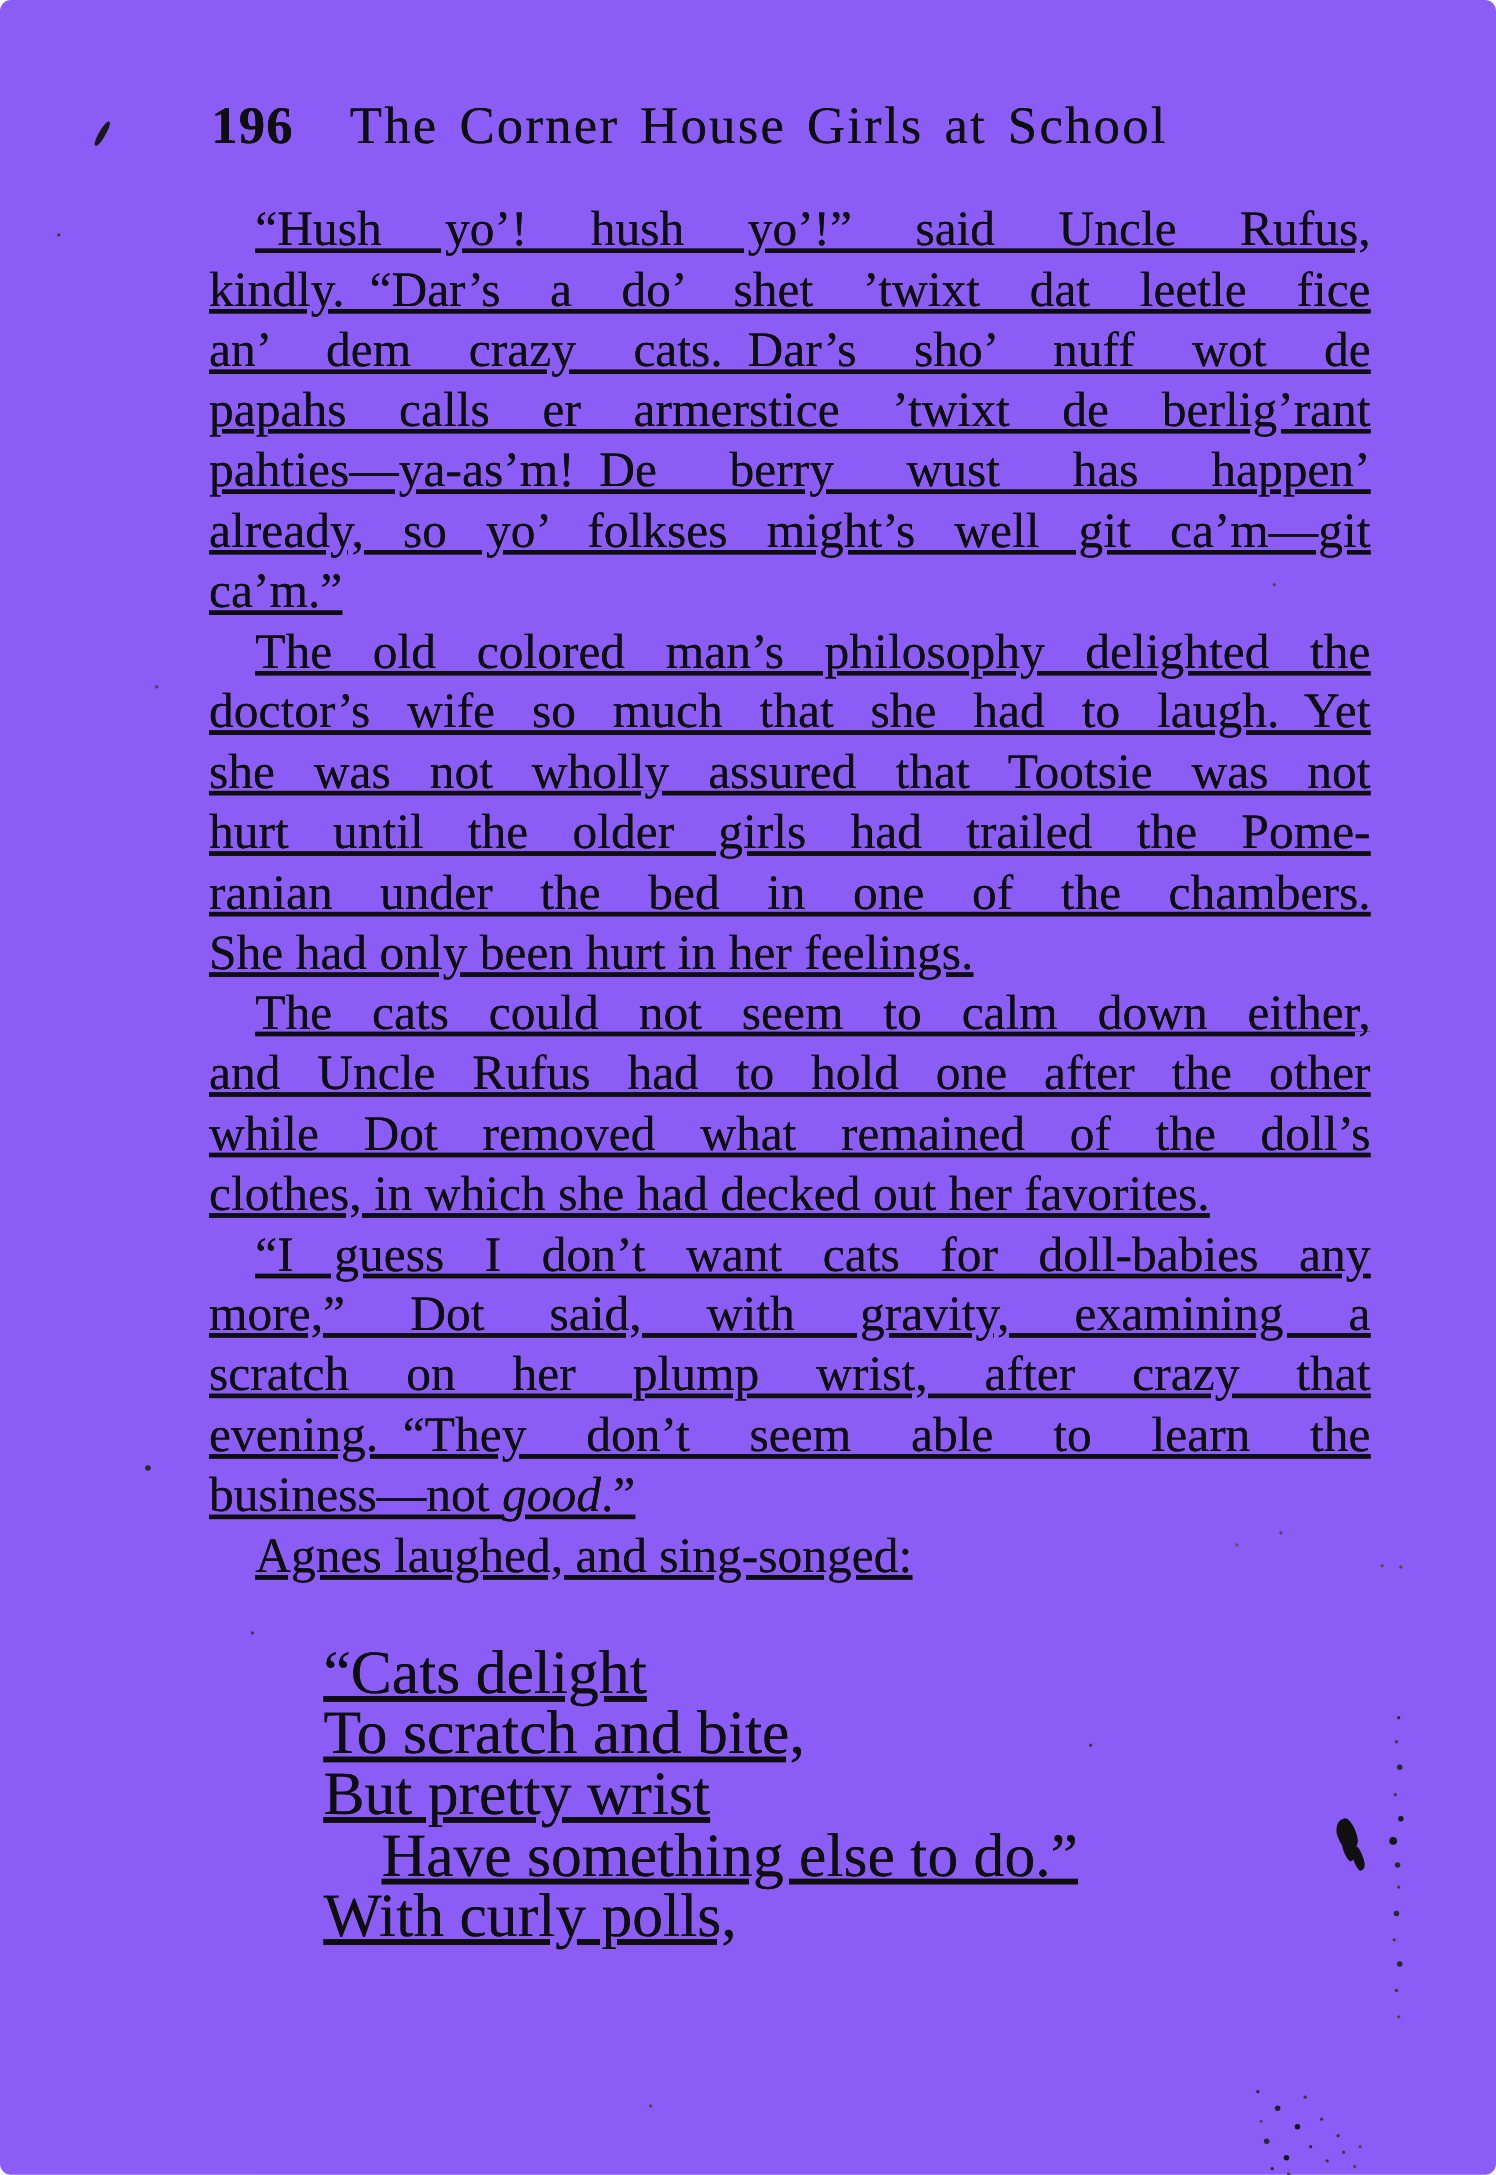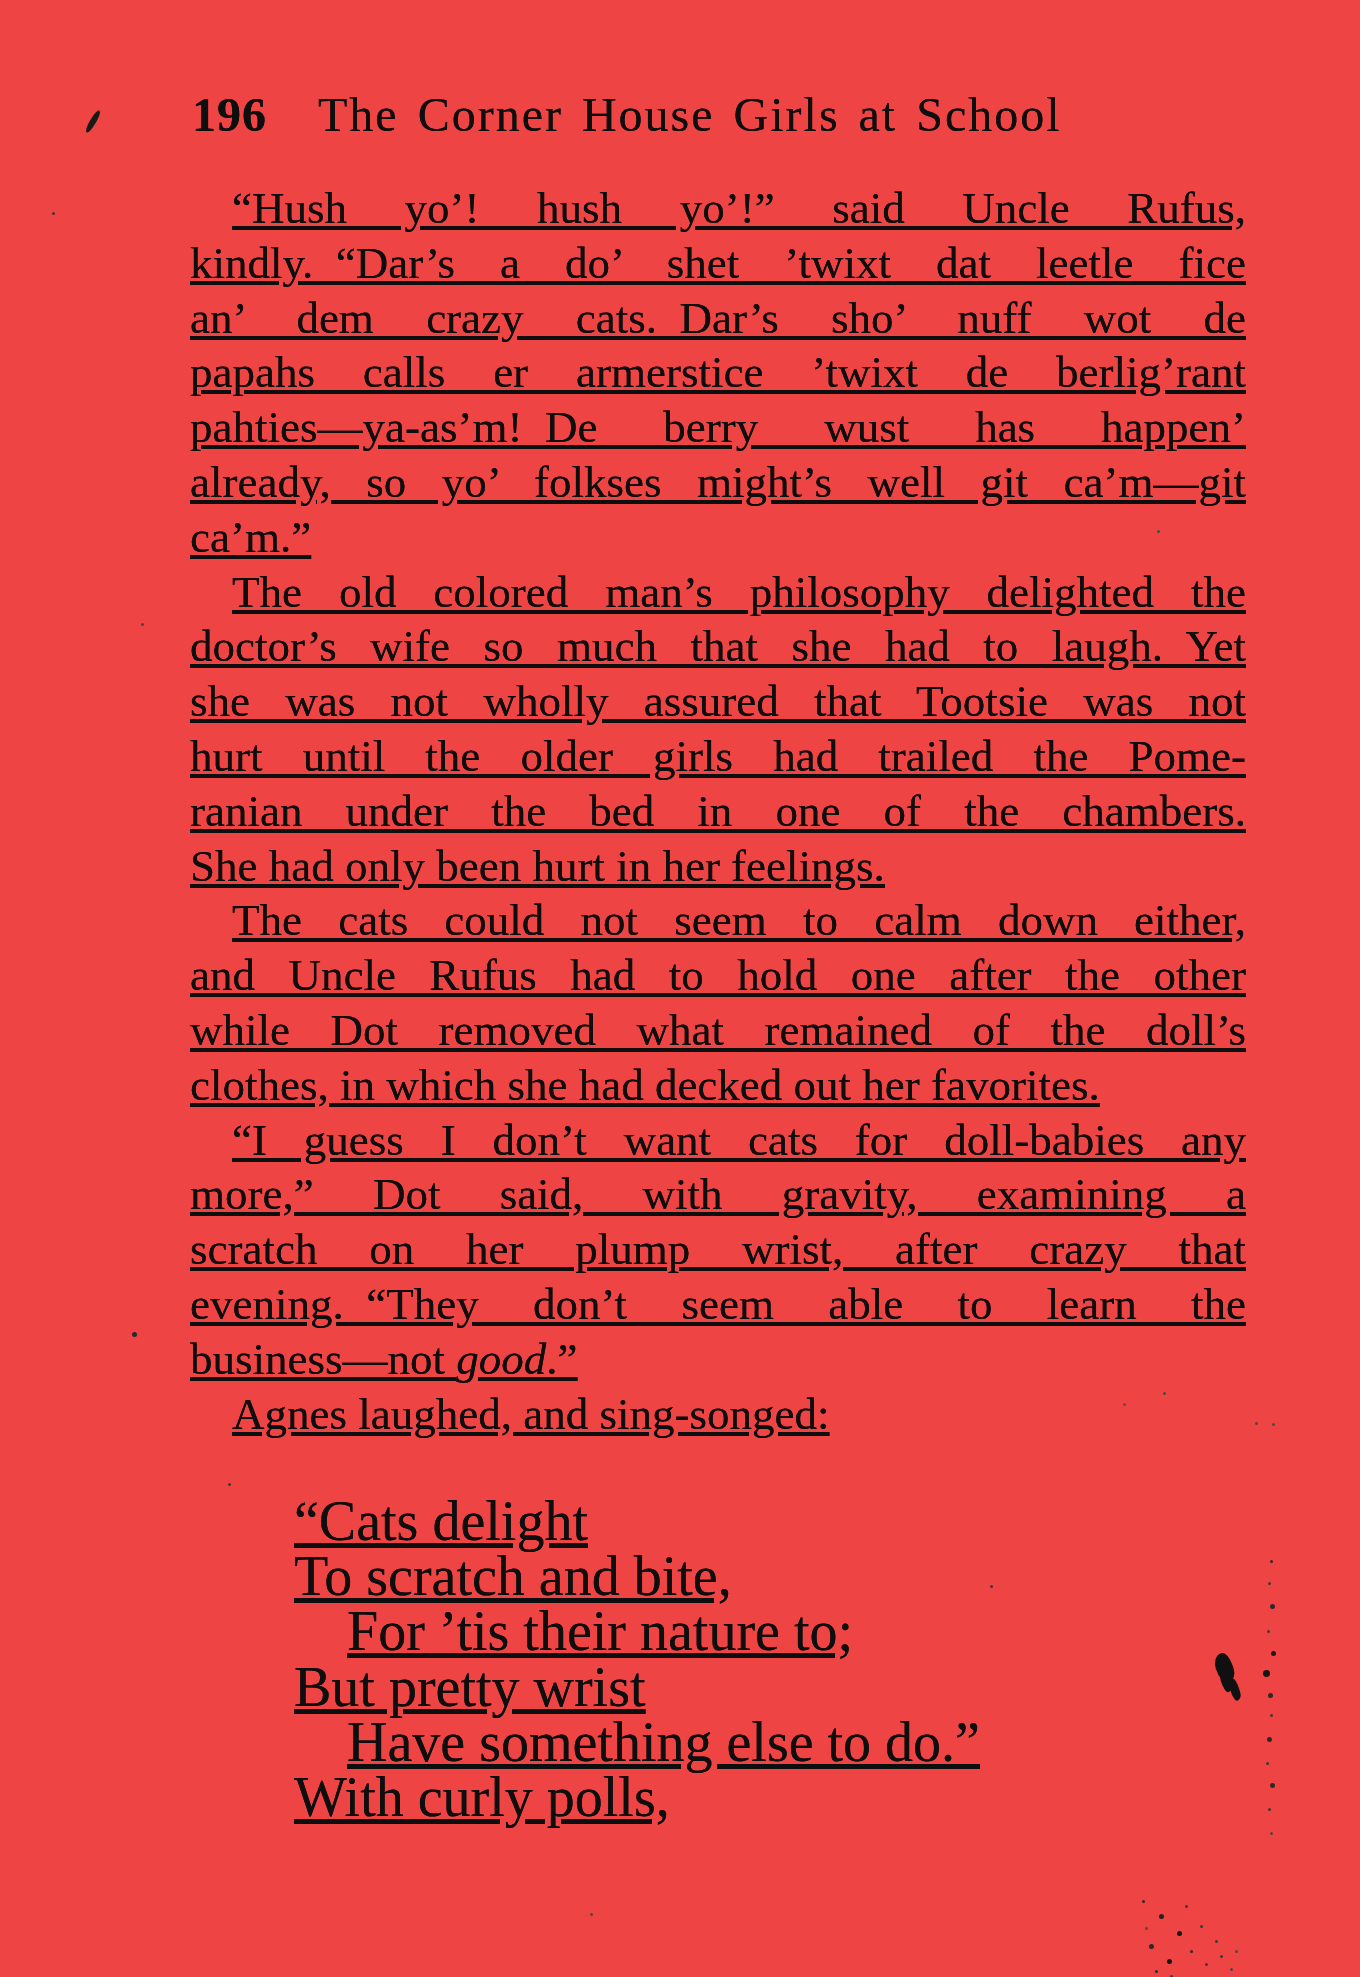--- a/index.html
+++ b/index.html
@@ -2,21 +2,21 @@
 <html><head>
 <meta charset="utf-8">
 <style>
   * { margin:0; padding:0; box-sizing:border-box; }
   html,body { background:#ffffff; }
   body {
     width:1360px; height:1977px; position:relative; overflow:hidden;
     font-family:"Liberation Serif","DejaVu Serif",serif;
     color:#0e0e0e;
   }
-  .scan-page { position:absolute; inset:0; background:#ef4444; text-shadow:0 0 0.6px rgba(0,0,0,0.85); }
+  .scan-page { position:absolute; inset:0; background:#8b5cf6; text-shadow:0 0 0.6px rgba(0,0,0,0.85);border-radius:10px; }
 
   .page-header { position:absolute; top:88px; left:190px; width:1056px; height:58px; font-size:48px; line-height:54px; }
   .page-number { position:absolute; left:2px; top:0; font-weight:700; letter-spacing:1px; }
   .running-title { position:absolute; left:128px; top:0; font-weight:400; letter-spacing:2px; word-spacing:5px; }
 
   .body-text { position:absolute; left:190px; top:181px; width:1056px; font-size:45px; line-height:54.8px; }
   .para { margin:0; }
   .ln { display:block; height:54.8px; text-align:justify; text-align-last:justify;text-decoration:underline; }
   .ln.first { text-indent:42px; }
   .ln.last { text-align-last:left; }
@@ -123,21 +123,20 @@
 
     <p class="para">
       <span class="ln first last">Agnes laughed, and sing-songed:</span>
     </p>
 
   </main>
 
   <div class="poem">
     <span class="ln">“Cats delight</span>
     <span class="ln">To scratch and bite,</span>
-    <span class="ln poem-indent">For ’tis their nature to;</span>
     <span class="ln">But pretty wrist</span>
     <span class="ln poem-indent">Have something else to do.”</span>
     <span class="ln">With curly polls,</span>
   </div>
 
   <div class="mark-slash"></div>
   <div class="mark-blob"></div>
   <div class="noise"></div>
 
 </div>

